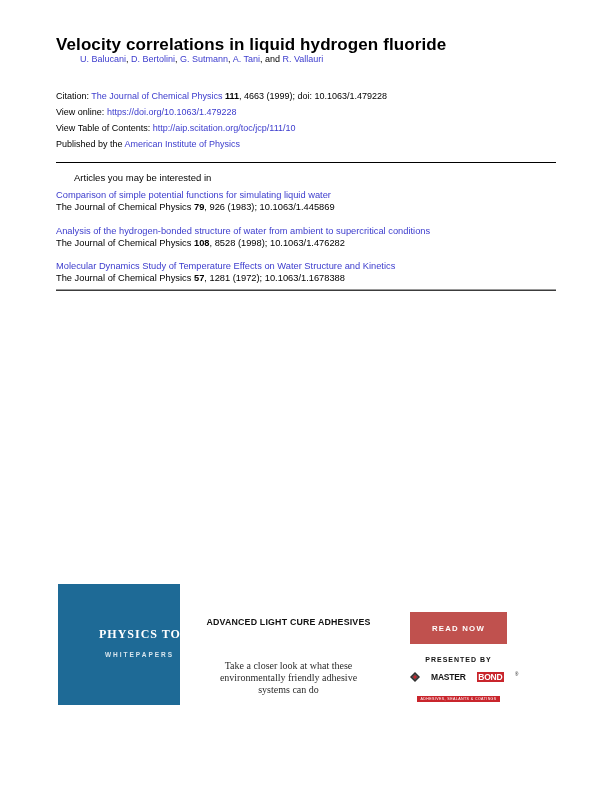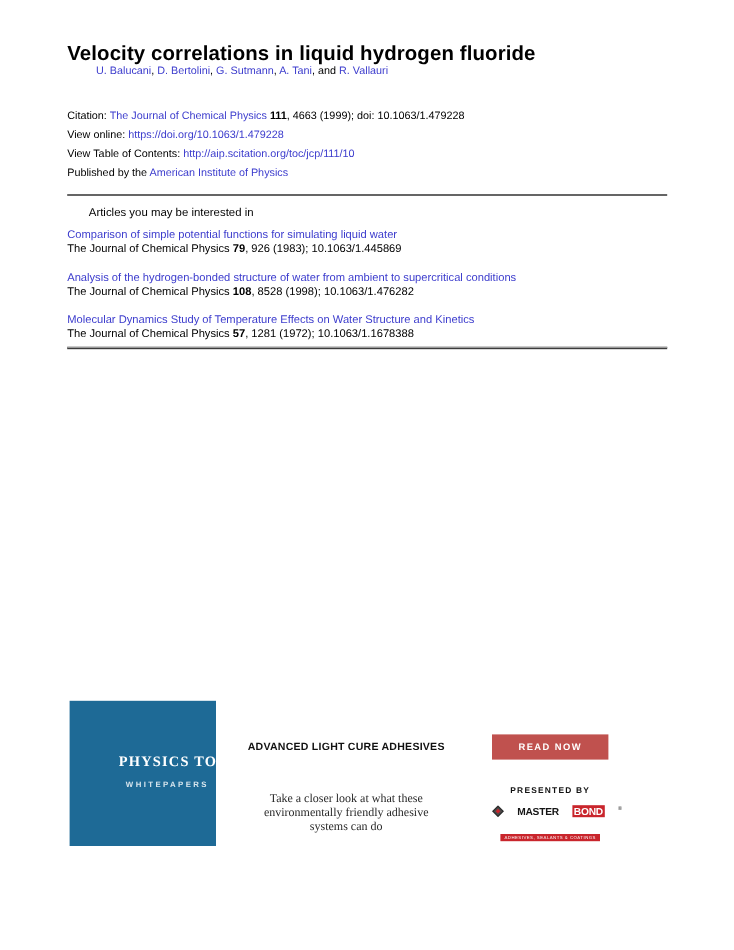--- a/index.html
+++ b/index.html
@@ -39,21 +39,21 @@
   .pt-sub { margin-top:9px; font-size:6.5px; font-weight:bold; letter-spacing:2px; color:#d8e6ee; }
 
   .ad-mid { position:absolute; left:128px; top:33px; width:205px; text-align:center; }
   .ad-headline { font-size:8.8px; font-weight:bold; letter-spacing:0.2px; color:#111; }
   .ad-body {
     margin-top:33px; font-family:"Liberation Serif", serif; font-size:10px;
     line-height:12px; color:#2a2a2a;
   }
 
   .cta-btn {
-    position:absolute; left:352px; top:28px; width:97px; height:21px;
+    position:absolute; left:352px; top:28px; width:97px; height:32px;
     background:#c0514e; color:#fff; border:none; font-family:"Liberation Sans", sans-serif;
     font-size:7.8px; font-weight:bold; letter-spacing:1.2px; text-align:center;
     line-height:21px; cursor:pointer;
   }
   .presented {
     position:absolute; left:352px; top:72px; width:97px; text-align:center;
     font-size:7px; font-weight:bold; letter-spacing:1px; color:#111;
   }
   .mb-logo { position:absolute; left:352px; top:84px; width:97px; text-align:center; cursor:pointer; }
   .mb-row { display:inline-flex; align-items:flex-start; gap:11px; }

